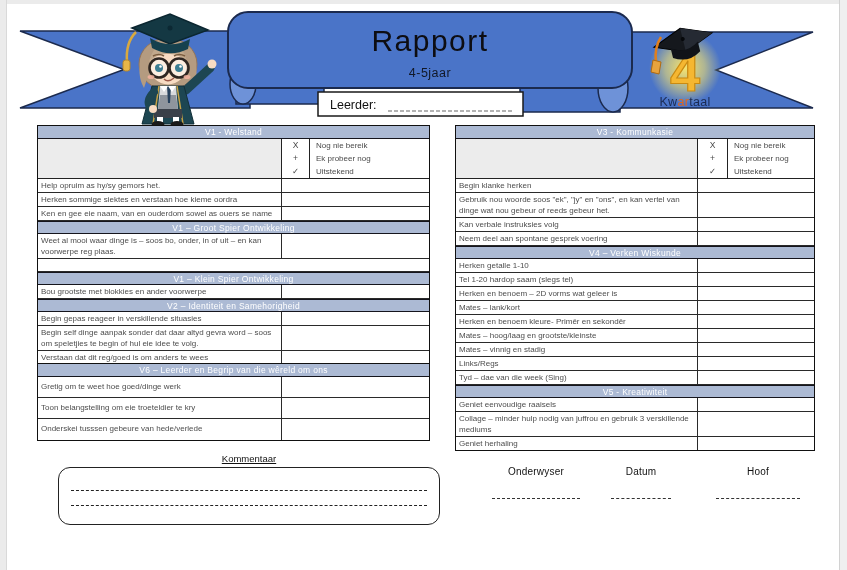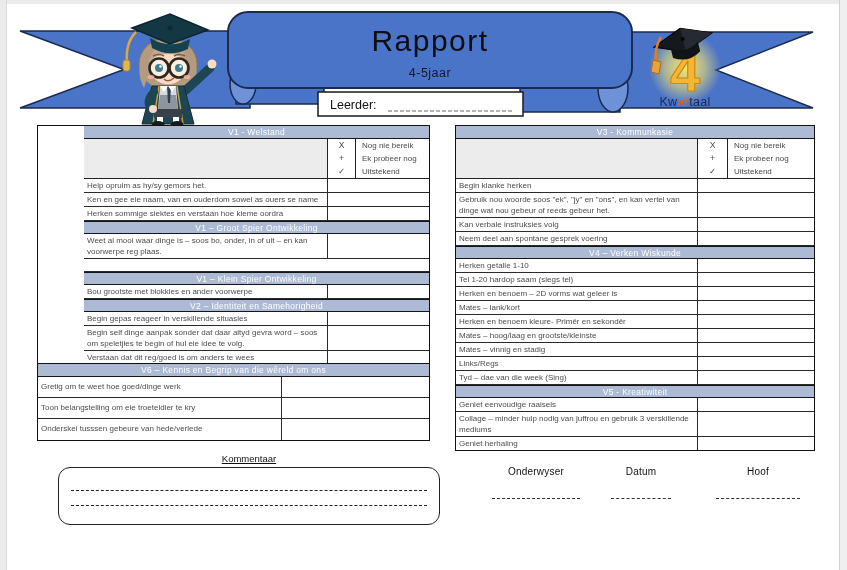--- a/index.html
+++ b/index.html
@@ -13,21 +13,21 @@
   .edge-right { position:absolute; left:839px; top:0; width:8px; height:570px; background:#efefef; border-left:1px solid #d2d2d2; }
 
   .banner-svg { position:absolute; left:0; top:0; width:847px; height:125px; }
   .mascot { position:absolute; left:98px; top:6px; width:140px; height:120px; }
   .quarter { position:absolute; left:633px; top:14px; width:112px; height:96px; }
 
   
   .vtable { position:absolute; border:1.5px solid #111; background:#fff; }
   .vtable.left  { --desc:244px; --sym:28px; width:393px; }
   .vtable.right { --desc:242px; --sym:30px; width:360px; }
-  #table-welstand { left:37px; top:125px;padding-left:46px; }
+  #table-welstand { left:37px; top:125px; }
   #table-kennis   { left:37px; top:363px; }
   #table-komm     { left:455px; top:125px; }
 
   .thead { background:#acbad4; color:#fff; text-align:center; font-size:8.5px;
     height:13px; line-height:13px; letter-spacing:.3px;
     border-top:1px solid #15151d; border-bottom:1px solid #15151d; }
   .thead:first-of-type, .vtable > .thead:first-child { border-top:none; }
 
   .legend { display:flex; min-height:40px; border-bottom:1px solid #222; }
   .legend-spacer { width:var(--desc); background:#ececec; border-right:1px solid #222; }
@@ -180,29 +180,29 @@
           <div class="llab">Uitstekend</div>
         </div>
       </div>
 
       <div class="trow">
         <div class="tdesc">Help opruim as hy/sy gemors het.</div>
         <div class="tcell"></div>
       </div>
 
       <div class="trow">
+        <div class="tdesc">Herken sommige siektes en verstaan hoe kieme oordra</div>
+        <div class="tcell"></div>
+      </div>
+
+      <div class="trow">
         <div class="tdesc">Ken en gee eie naam, van en ouderdom sowel as ouers se name</div>
         <div class="tcell"></div>
       </div>
 
-      <div class="trow">
-        <div class="tdesc">Herken sommige siektes en verstaan hoe kieme oordra</div>
-        <div class="tcell"></div>
-      </div>
-
       <div class="thead">V1 – Groot Spier Ontwikkeling</div>
 
       <div class="trow">
         <div class="tdesc">Weet al mooi waar dinge is – soos bo, onder, in of uit – en kan voorwerpe reg plaas.</div>
         <div class="tcell"></div>
       </div>
 
       <div class="trow">
         <div class="tcell"></div>
       </div>
@@ -227,21 +227,21 @@
       </div>
 
       <div class="trow">
         <div class="tdesc">Verstaan dat dit reg/goed is om anders te wees</div>
         <div class="tcell"></div>
       </div>
     </div>
 
   <div class="vtable left tall" id="table-kennis">
 
-      <div class="thead">V6 – Kennis en Begrip van die wêreld om ons</div>
+      <div class="thead">V6 – Leerder en Begrip van die wêreld om ons</div>
 
       <div class="trow">
         <div class="tdesc">Gretig om te weet hoe goed/dinge werk</div>
         <div class="tcell"></div>
       </div>
 
       <div class="trow">
         <div class="tdesc">Toon belangstelling om eie troeteldier te kry</div>
         <div class="tcell"></div>
       </div>

